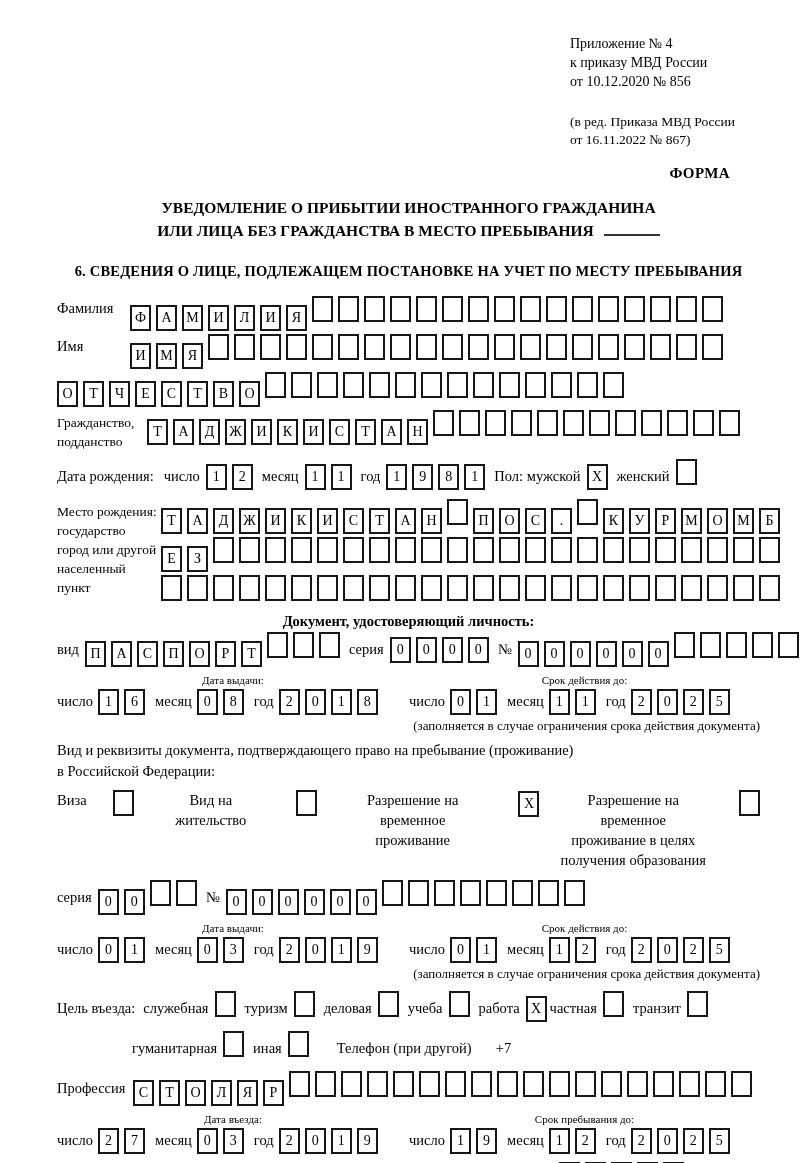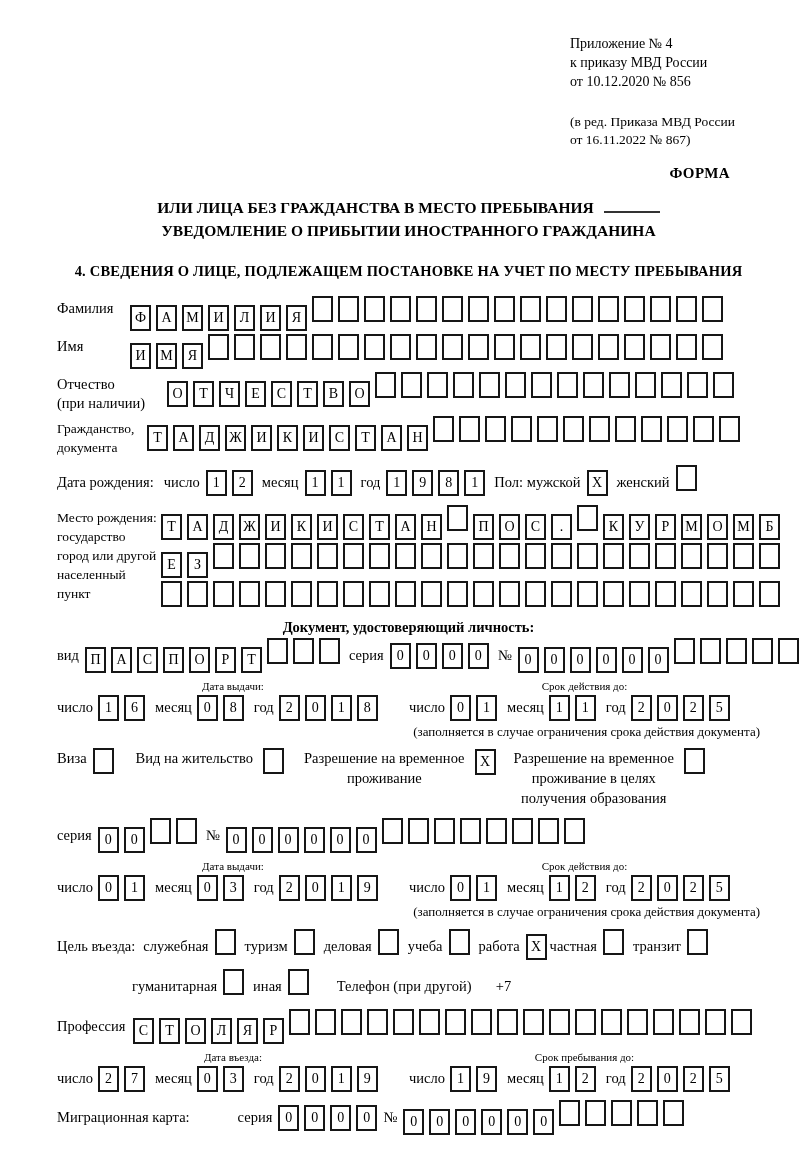--- a/index.html
+++ b/index.html
@@ -32,69 +32,65 @@
   .datecols{display:flex;margin-top:7px;}
   .dcol-l{width:352px;flex:0 0 auto;}
   .dcol-r{flex:1;}
   .dhdr{text-align:center;font-size:11px;}
   .dflds{display:flex;align-items:center;margin-top:2px;white-space:nowrap;}
   .dl{margin-right:5px;}
   .dl2{margin:0 5px 0 10px;}
   .note-right{text-align:right;font-size:13px;margin-top:3px;}
   
   .optrow{display:flex;align-items:flex-start;margin-top:8px;}
-  .opt{display:flex;align-items:flex-start;}
+  .opt{display:flex;align-items:flex-start;gap:20px;}
   .olines{text-align:center;line-height:20px;}
   .caption{font-size:13.5px;text-align:center;margin-top:5px;}
 </style>
 </head>
 <body>
 
 <div class="page">
 
   <div class="appendix">
     <div>Приложение № 4</div>
     <div>к приказу МВД России</div>
     <div>от 10.12.2020 № 856</div>
     <div class="sub">
       <div>(в ред. Приказа МВД России</div>
       <div>от 16.11.2022 № 867)</div>
     </div>
   </div>
   <div class="forma">ФОРМА</div>
 
   <div class="title">
+    <div>УВЕДОМЛЕНИЕ О ПРИБЫТИИ ИНОСТРАННОГО ГРАЖДАНИНА</div>
     <div><span>ИЛИ ЛИЦА БЕЗ ГРАЖДАНСТВА В МЕСТО ПРЕБЫВАНИЯ</span><span class="uline"></span></div>
-    <div>УВЕДОМЛЕНИЕ О ПРИБЫТИИ ИНОСТРАННОГО ГРАЖДАНИНА</div>
-  </div>
-
-  <div class="sec">4. СВЕДЕНИЯ О ЛИЦЕ, ПОДЛЕЖАЩЕМ ПОСТАНОВКЕ НА УЧЕТ ПО МЕСТУ ПРЕБЫВАНИЯ</div>
+  </div>
+
+  <div class="sec">6. СВЕДЕНИЯ О ЛИЦЕ, ПОДЛЕЖАЩЕМ ПОСТАНОВКЕ НА УЧЕТ ПО МЕСТУ ПРЕБЫВАНИЯ</div>
 
   <div class="frow" style="margin-top:16px">
     <div class="flabel" style="width:73px">Фамилия</div>
     <div class="cells"><span class="cell">Ф</span><span class="cell">А</span><span class="cell">М</span><span class="cell">И</span><span class="cell">Л</span><span class="cell">И</span><span class="cell">Я</span><span class="cell"></span><span class="cell"></span><span class="cell"></span><span class="cell"></span><span class="cell"></span><span class="cell"></span><span class="cell"></span><span class="cell"></span><span class="cell"></span><span class="cell"></span><span class="cell"></span><span class="cell"></span><span class="cell"></span><span class="cell"></span><span class="cell"></span><span class="cell"></span></div>
   </div>
 
   <div class="frow">
     <div class="flabel" style="width:73px">Имя</div>
     <div class="cells"><span class="cell">И</span><span class="cell">М</span><span class="cell">Я</span><span class="cell"></span><span class="cell"></span><span class="cell"></span><span class="cell"></span><span class="cell"></span><span class="cell"></span><span class="cell"></span><span class="cell"></span><span class="cell"></span><span class="cell"></span><span class="cell"></span><span class="cell"></span><span class="cell"></span><span class="cell"></span><span class="cell"></span><span class="cell"></span><span class="cell"></span><span class="cell"></span><span class="cell"></span><span class="cell"></span></div>
   </div>
 
   <div class="frow">
-    <div class="flabel" style="width:110px">
-      <div>Отчество</div>
-      <div>(при наличии)</div>
-    </div>
     <div class="cells"><span class="cell">О</span><span class="cell">Т</span><span class="cell">Ч</span><span class="cell">Е</span><span class="cell">С</span><span class="cell">Т</span><span class="cell">В</span><span class="cell">О</span><span class="cell"></span><span class="cell"></span><span class="cell"></span><span class="cell"></span><span class="cell"></span><span class="cell"></span><span class="cell"></span><span class="cell"></span><span class="cell"></span><span class="cell"></span><span class="cell"></span><span class="cell"></span><span class="cell"></span><span class="cell"></span></div>
   </div>
 
   <div class="frow">
     <div class="flabel" style="width:90px;font-size:13.5px">
       <div>Гражданство,</div>
-      <div>документа</div>
+      <div>подданство</div>
     </div>
     <div class="cells"><span class="cell">Т</span><span class="cell">А</span><span class="cell">Д</span><span class="cell">Ж</span><span class="cell">И</span><span class="cell">К</span><span class="cell">И</span><span class="cell">С</span><span class="cell">Т</span><span class="cell">А</span><span class="cell">Н</span><span class="cell"></span><span class="cell"></span><span class="cell"></span><span class="cell"></span><span class="cell"></span><span class="cell"></span><span class="cell"></span><span class="cell"></span><span class="cell"></span><span class="cell"></span><span class="cell"></span><span class="cell"></span></div>
   </div>
 
   <div class="irow" style="margin-top:8px">
     <span class="lb">Дата рождения:</span>
     <span class="lb" style="margin-left:4px">число</span>
     <span class="cells"><span class="cell">1</span><span class="cell">2</span></span>
     <span class="lb ml">месяц</span>
     <span class="cells"><span class="cell">1</span><span class="cell">1</span></span>
@@ -150,20 +146,24 @@
         <span class="cells"><span class="cell">0</span><span class="cell">1</span></span>
         <span class="dl dl2">месяц</span>
         <span class="cells"><span class="cell">1</span><span class="cell">1</span></span>
         <span class="dl dl2">год</span>
         <span class="cells"><span class="cell">2</span><span class="cell">0</span><span class="cell">2</span><span class="cell">5</span></span>
       </div>
     </div>
   </div>
   <div class="note-right">(заполняется в случае ограничения срока действия документа)</div>
 
+  <div style="margin-top:6px;line-height:21px">
+    <div>Вид и реквизиты документа, подтверждающего право на пребывание (проживание)</div>
+    <div>в Российской Федерации:</div>
+  </div>
 
   <div class="optrow">
     <div class="opt">
       <span class="olines" style="margin-right:6px">Виза</span>
       <span class="cells"><span class="cell"></span></span>
     </div>
     <div class="opt" style="margin-left:22px">
       <span class="olines" style="margin-right:10px">Вид на жительство</span>
       <span class="cells"><span class="cell"></span></span>
     </div>

